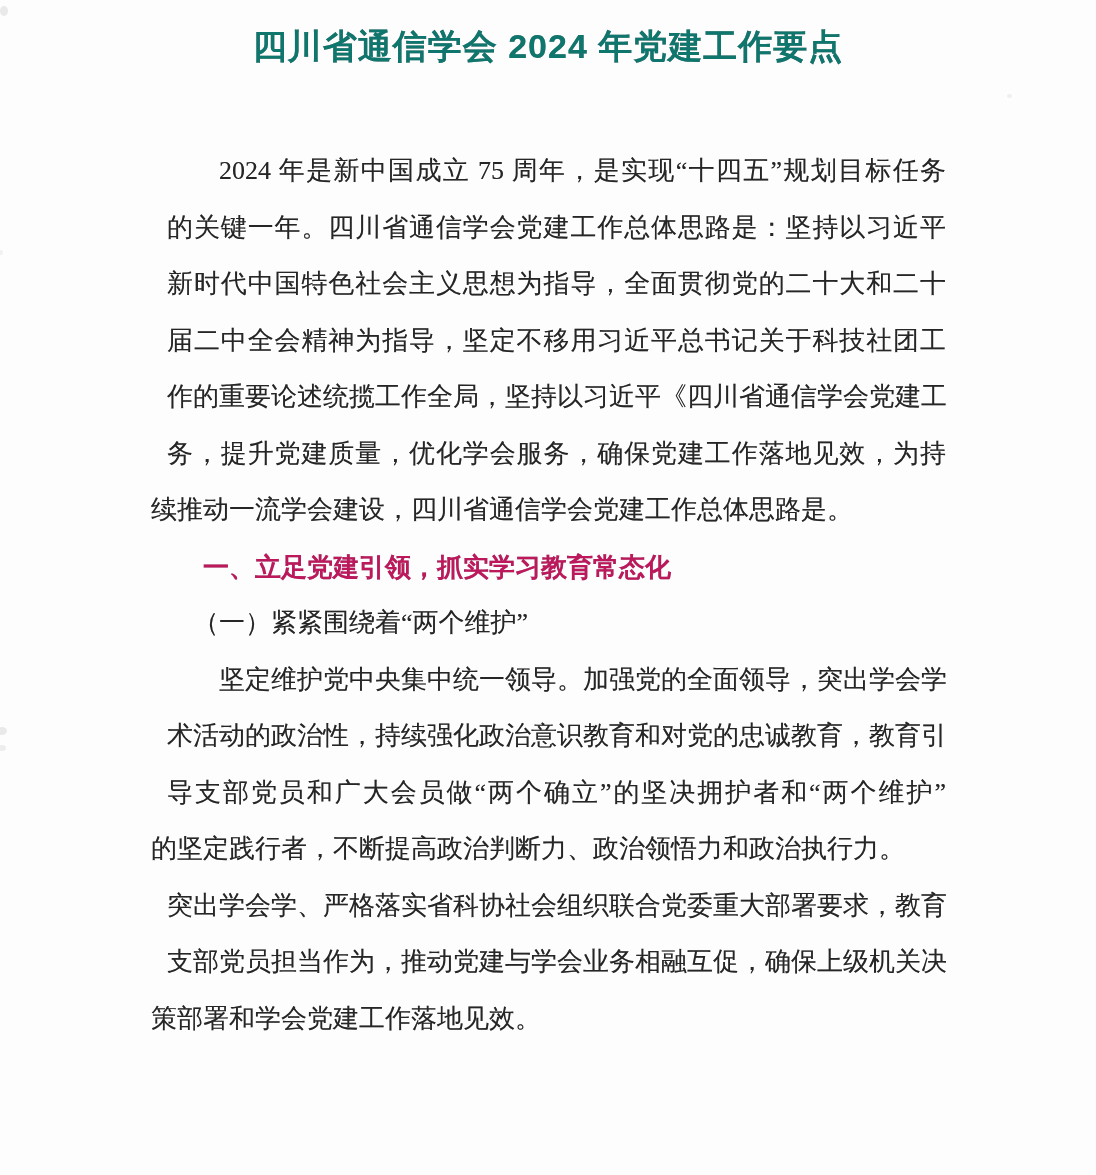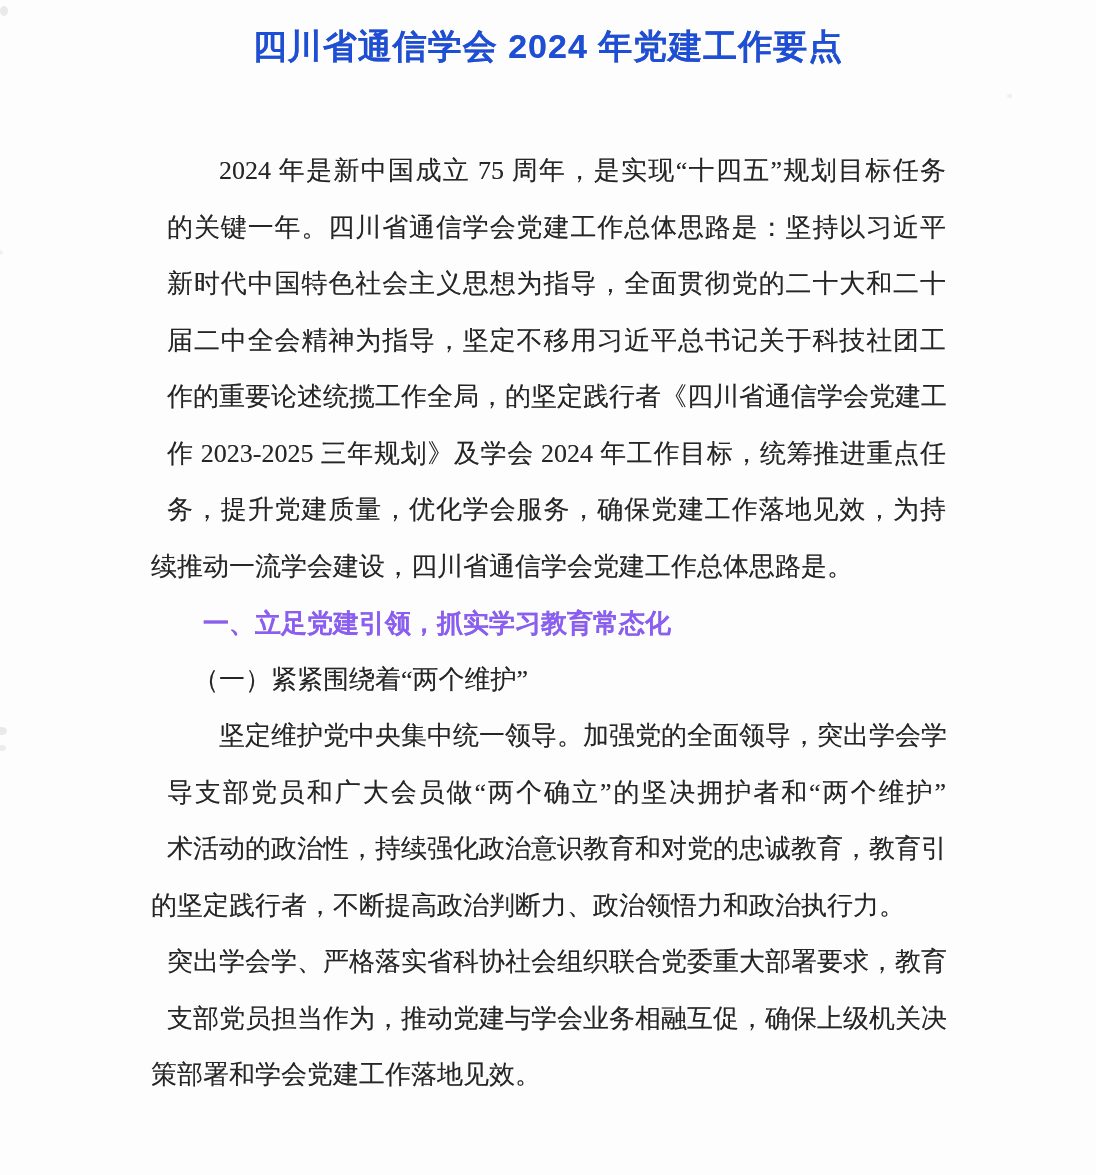--- a/index.html
+++ b/index.html
@@ -19,21 +19,21 @@
   .doc-title {
     position: absolute;
     top: 24px;
     left: 0;
     width: 100%;
     text-align: center;
     font-family: "Liberation Sans", "DejaVu Sans", sans-serif;
     font-weight: 700;
     font-size: 34px;
     letter-spacing: 1px;
-    color: #1d4ed8;
+    color: #0f766e;
     white-space: nowrap;
     text-shadow: 0 0 0.5px rgba(0,0,0,0.45);
   }
   .content {
     position: absolute;
     top: 143px;
     left: 151px;
     width: 795px;
     font-size: 26px;
     color: #262626;
@@ -54,21 +54,21 @@
   
   .line.ind {
     text-indent: 52px;
   }
   .line.ind-sm {
     text-indent: 42px;
   }
   .line.heading {
     font-family: "Liberation Sans", "DejaVu Sans", sans-serif;
     font-weight: 700;
-    color: #8b5cf6;
+    color: #be185d;
   }
   
   .speck {
     position: absolute;
     background: #e9e9e9;
     border-radius: 50%;
   }
   .speck.s1 { left: 0;      top: 6px;    width: 8px;  height: 10px; }
   .speck.s2 { left: 1007px; top: 94px;   width: 5px;  height: 4px; background:#efefef; }
   .speck.s3 { left: -3px;   top: 727px;  width: 10px; height: 8px; }
@@ -87,32 +87,31 @@
   <div class="speck s5"></div>
 
   <div class="doc-title">四川省通信学会 2024 年党建工作要点</div>
 
   <div class="content">
 
     <div class="line j ind">2024 年是新中国成立 75 周年，是实现“十四五”规划目标任务</div>
     <div class="line j">的关键一年。四川省通信学会党建工作总体思路是：坚持以习近平</div>
     <div class="line j">新时代中国特色社会主义思想为指导，全面贯彻党的二十大和二十</div>
     <div class="line j">届二中全会精神为指导，坚定不移用习近平总书记关于科技社团工</div>
-    <div class="line j">作的重要论述统揽工作全局，的坚定践行者《四川省通信学会党建工</div>
-    <div class="line j">作 2023-2025 三年规划》及学会 2024 年工作目标，统筹推进重点任</div>
+    <div class="line j">作的重要论述统揽工作全局，坚持以习近平《四川省通信学会党建工</div>
     <div class="line j">务，提升党建质量，优化学会服务，确保党建工作落地见效，为持</div>
     <div class="line">续推动一流学会建设，四川省通信学会党建工作总体思路是。</div>
 
     <div class="line heading ind">一、立足党建引领，抓实学习教育常态化</div>
 
     <div class="line ind-sm">（一）紧紧围绕着“两个维护”</div>
 
     <div class="line j ind">坚定维护党中央集中统一领导。加强党的全面领导，突出学会学</div>
+    <div class="line j">术活动的政治性，持续强化政治意识教育和对党的忠诚教育，教育引</div>
     <div class="line j">导支部党员和广大会员做“两个确立”的坚决拥护者和“两个维护”</div>
-    <div class="line j">术活动的政治性，持续强化政治意识教育和对党的忠诚教育，教育引</div>
     <div class="line">的坚定践行者，不断提高政治判断力、政治领悟力和政治执行力。</div>
 
     <div class="line j">突出学会学、严格落实省科协社会组织联合党委重大部署要求，教育</div>
     <div class="line j">支部党员担当作为，推动党建与学会业务相融互促，确保上级机关决</div>
     <div class="line">策部署和学会党建工作落地见效。</div>
 
   </div>
 </div>
 
 </body></html>

